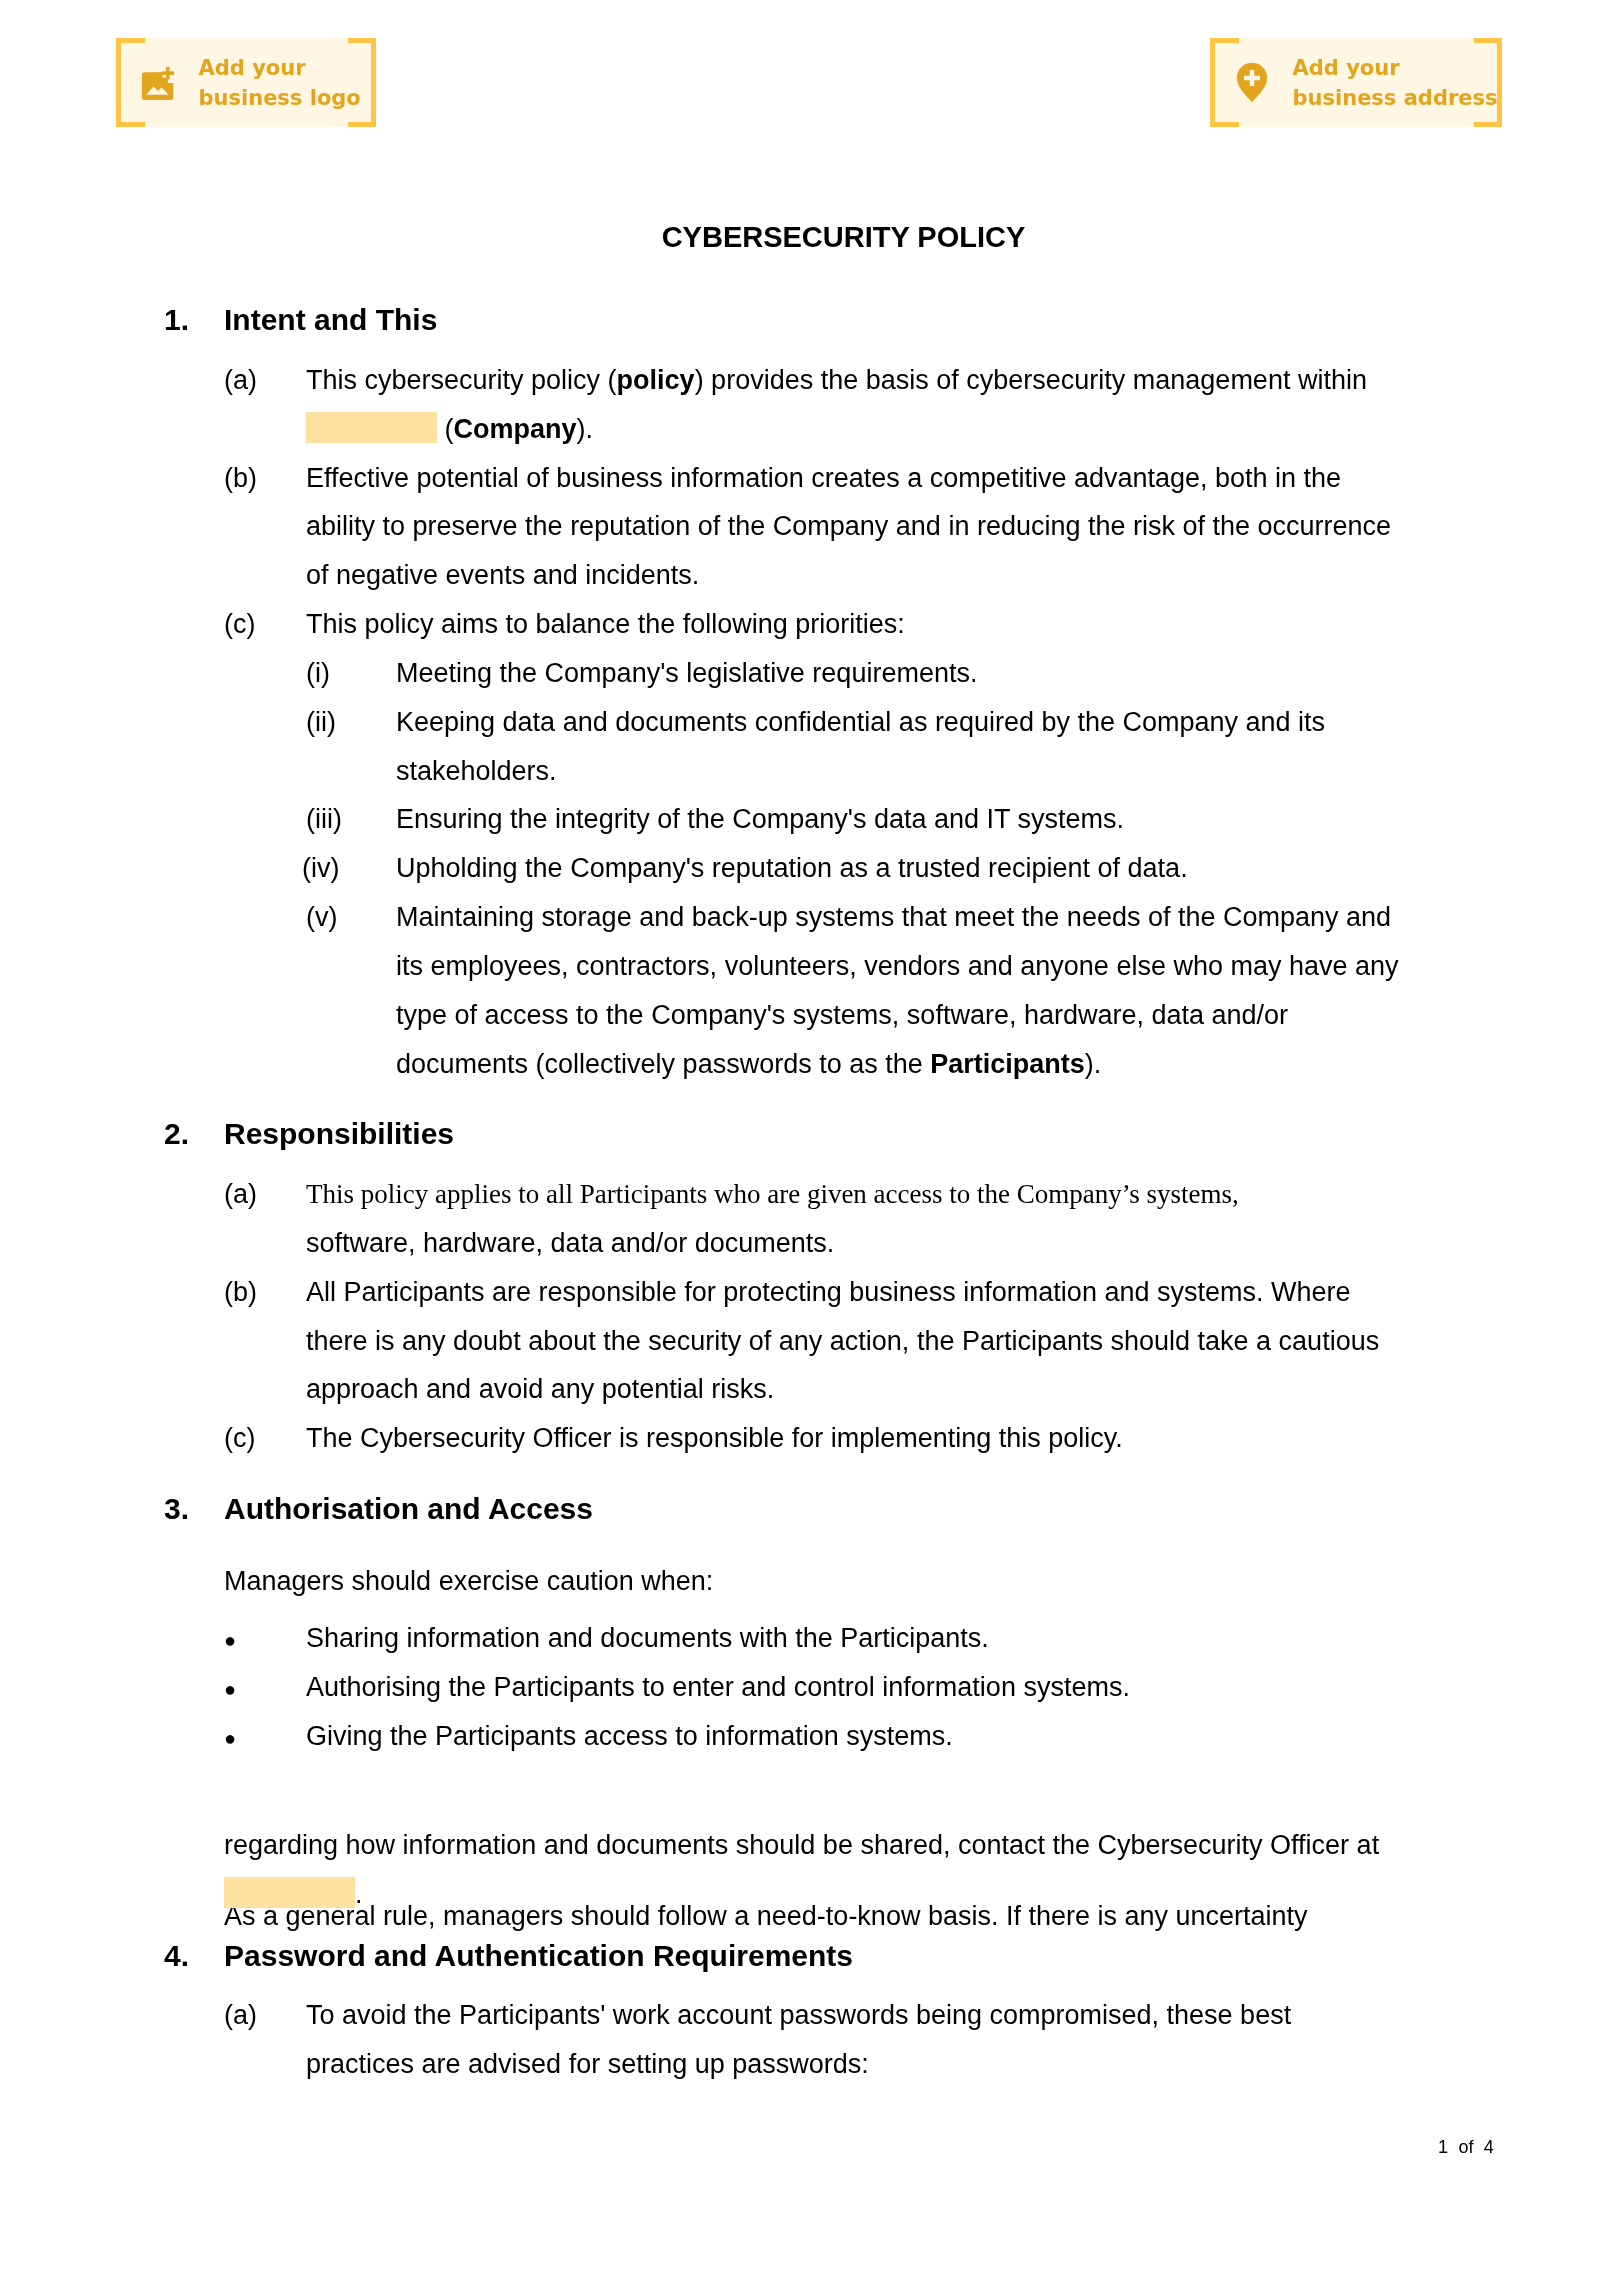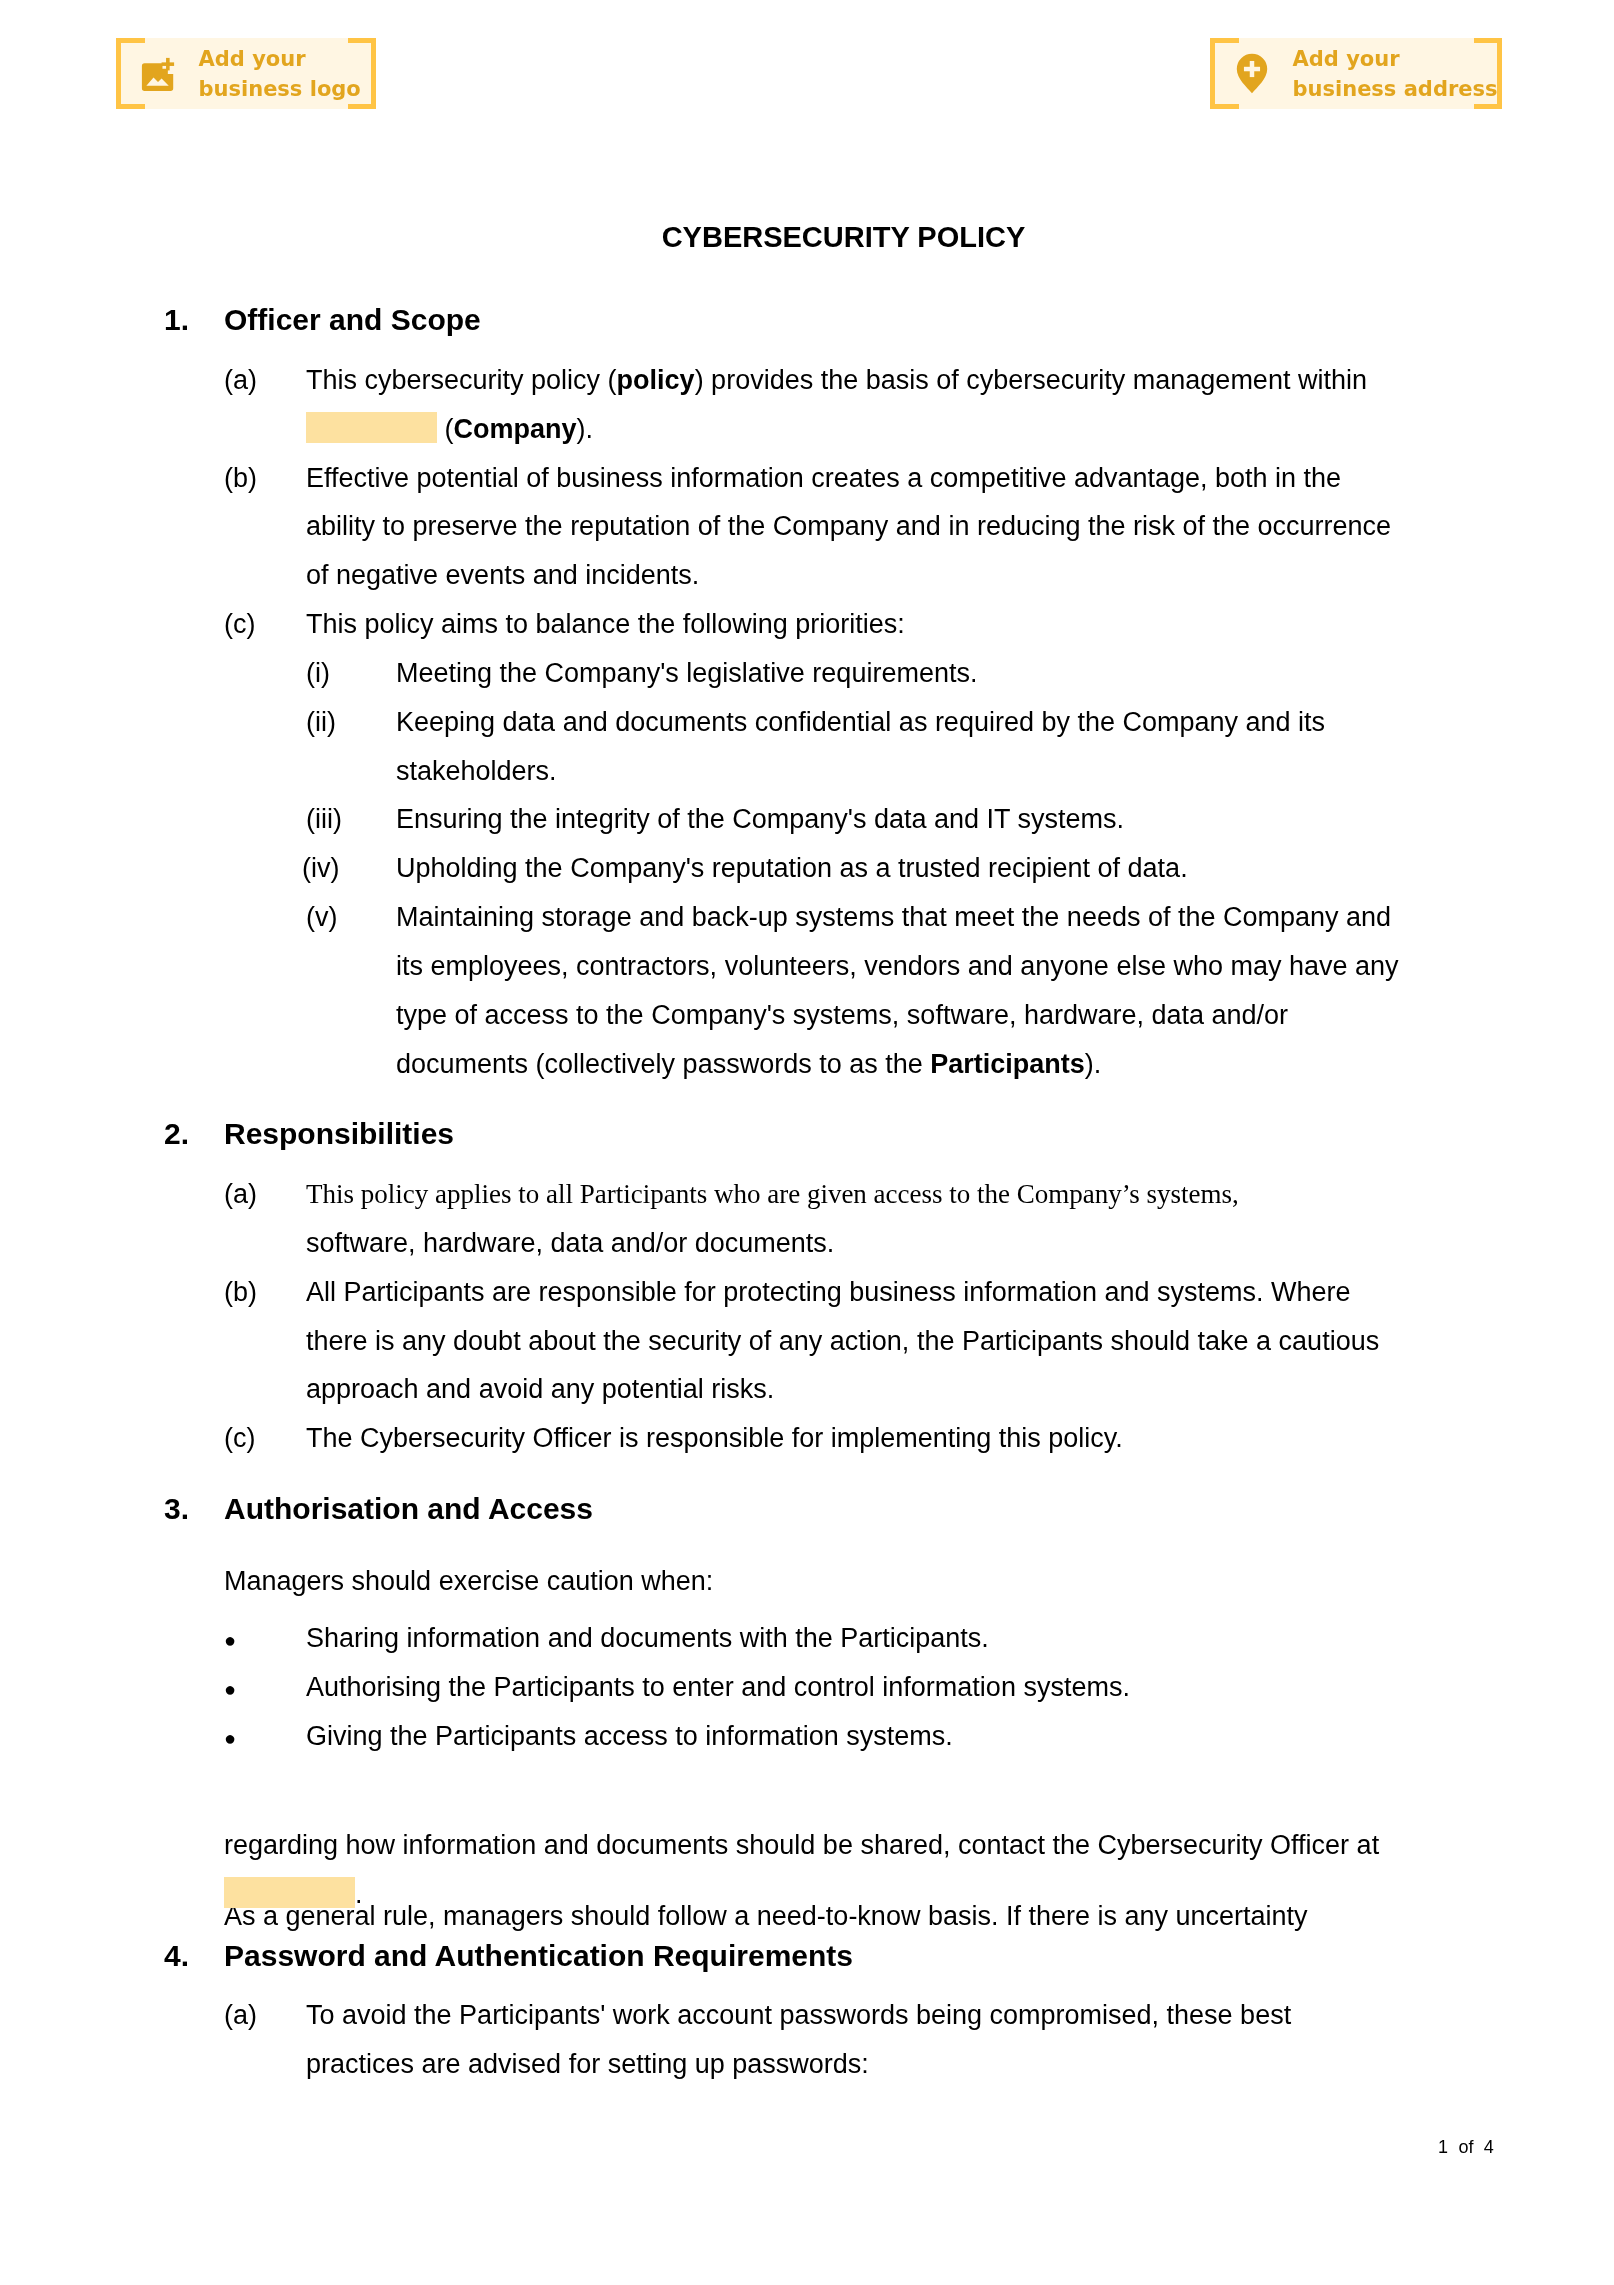--- a/index.html
+++ b/index.html
@@ -1,21 +1,21 @@
 <!DOCTYPE html>
 <html style="font-size:14.5px"><head>
 <meta charset="utf-8">
 <style>
   html, body { margin: 0; padding: 0; background: #ffffff; }
   body {
     width: 1615px; height: 2285px; position: relative; overflow: hidden;
     font-family: "Liberation Sans", sans-serif; color: #000;
   }
   .placeholder-box {
-    position: absolute; top: 38px; height: 71px;
+    position: absolute; top: 38px; height: 89px;
     background: #fff6e3;
     display: flex; align-items: center;
     box-sizing: border-box;
   }
   .placeholder-box .bracket {
     position: absolute; top: 0; bottom: 0; width: 23.5px;
     border: 5.4px solid #ffc445;
   }
   .placeholder-box .bracket.left { left: 0; border-right: none; }
   .placeholder-box .bracket.right { right: 0; border-left: none; }
@@ -68,21 +68,21 @@
   </span>
   <span class="ph-text">
     <span>Add your</span><br>
     <span>business address</span>
   </span>
 </div>
 
 <div class="doc-title">CYBERSECURITY POLICY</div>
 
 <div class="abs h" style="top:302px;left:164px;">1.</div>
-<div class="abs h" style="top:302px;left:224px;">Officer and Scope</div>
+<div class="abs h" style="top:302px;left:224px;">Intent and This</div>
 
 <div class="abs" style="top:362px;left:224px;">(a)</div>
 <div class="abs" style="top:362px;left:306px;">
   <span>This cybersecurity policy (</span><b>policy</b><span>) provides the basis of cybersecurity management within</span>
 </div>
 <div class="abs" style="top:411px;left:306px;">
   <span class="hl"></span><span> (</span><b>Company</b><span>).</span>
 </div>
 
 <div class="abs" style="top:460px;left:224px;">(b)</div>

